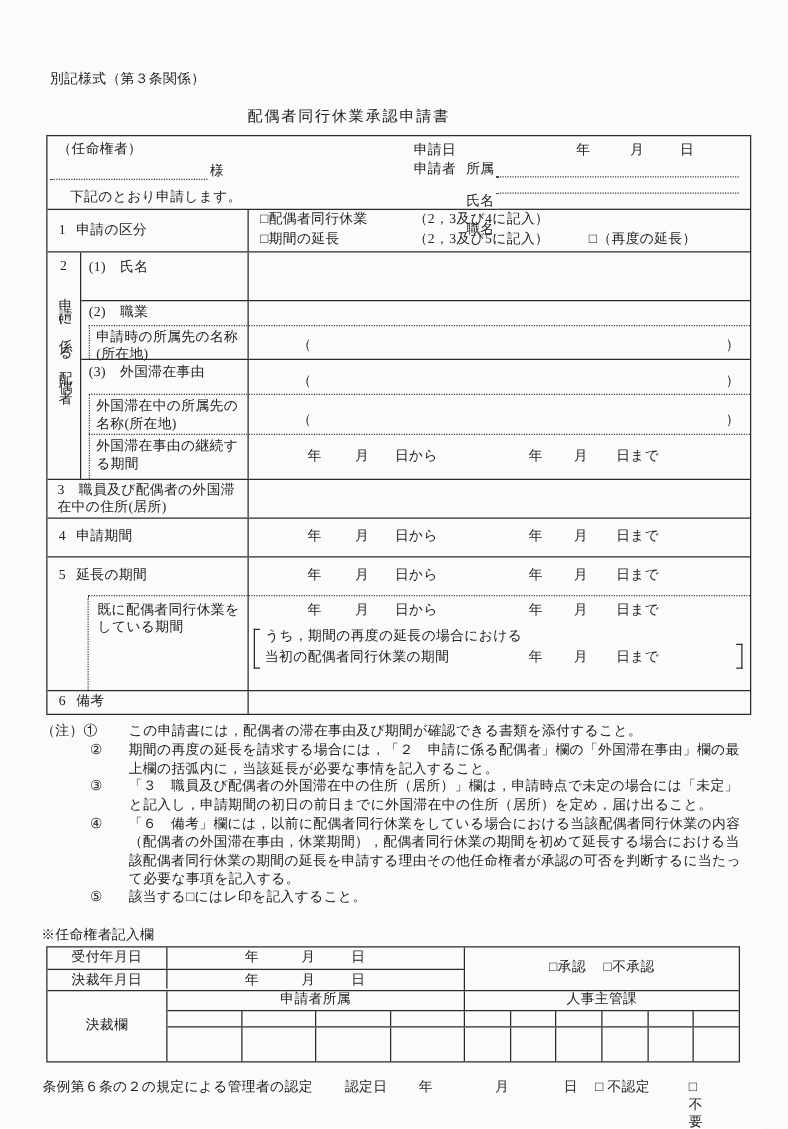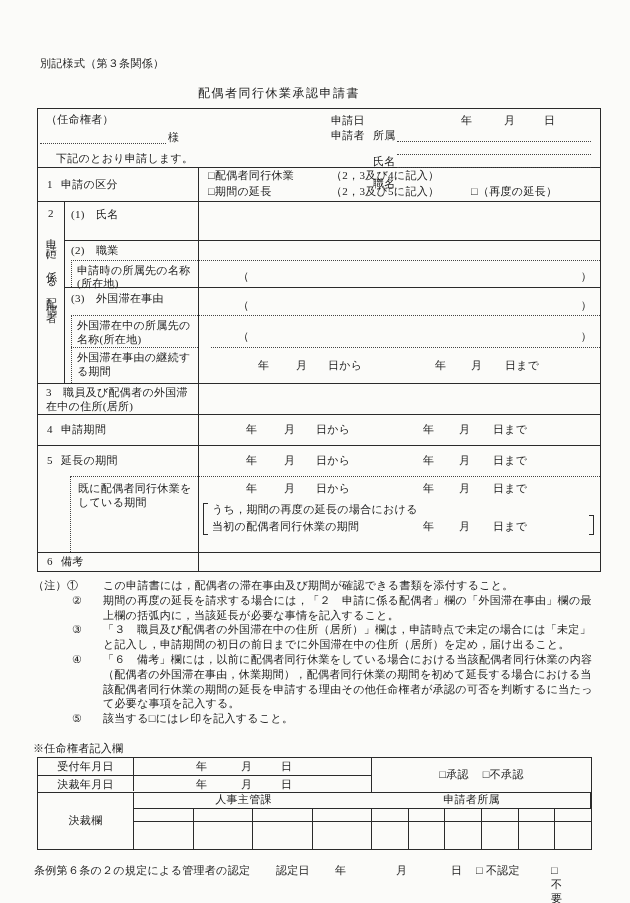--- a/index.html
+++ b/index.html
@@ -199,21 +199,21 @@
         </div>
         <div class="b2row dotted" style="height:32px;">
           <div class="l2">
               <div class="ibox">外国滞在中の所属先の名称(所在地)</div>
             </div>
           <div class="c2">
             <span class="paren-open">（</span>
             <span class="paren-close">）</span>
           </div>
         </div>
-        <div class="b2row dotted" style="height:36px;gap:12px;">
+        <div class="b2row dotted" style="height:36px;">
           <div class="l2">
               <div class="ibox">外国滞在事由の継続する期間</div>
             </div>
           <div class="c2 period">
             <span class="p y1">年</span>
             <span class="p m1">月</span>
             <span class="p df">日から</span>
             <span class="p y2">年</span>
             <span class="p m2">月</span>
             <span class="p dt">日まで</span>
@@ -338,22 +338,22 @@
       </div>
       <div class="bt-approve">
         <span>□承認</span>
         <span>□不承認</span>
       </div>
     </div>
     <div class="bt-bottom">
       <div class="kessai">決裁欄</div>
       <div class="bt-right">
         <div class="dept-row">
+          <div class="dept apply">申請者所属</div>
           <div class="dept hr">人事主管課</div>
-          <div class="dept apply">申請者所属</div>
         </div>
         <div class="stamp-row thin">
           <div class="scell w4"></div>
           <div class="scell w4"></div>
           <div class="scell w4"></div>
           <div class="scell w4"></div>
           <div class="scell w6"></div>
           <div class="scell w6"></div>
           <div class="scell w6"></div>
           <div class="scell w6"></div>

